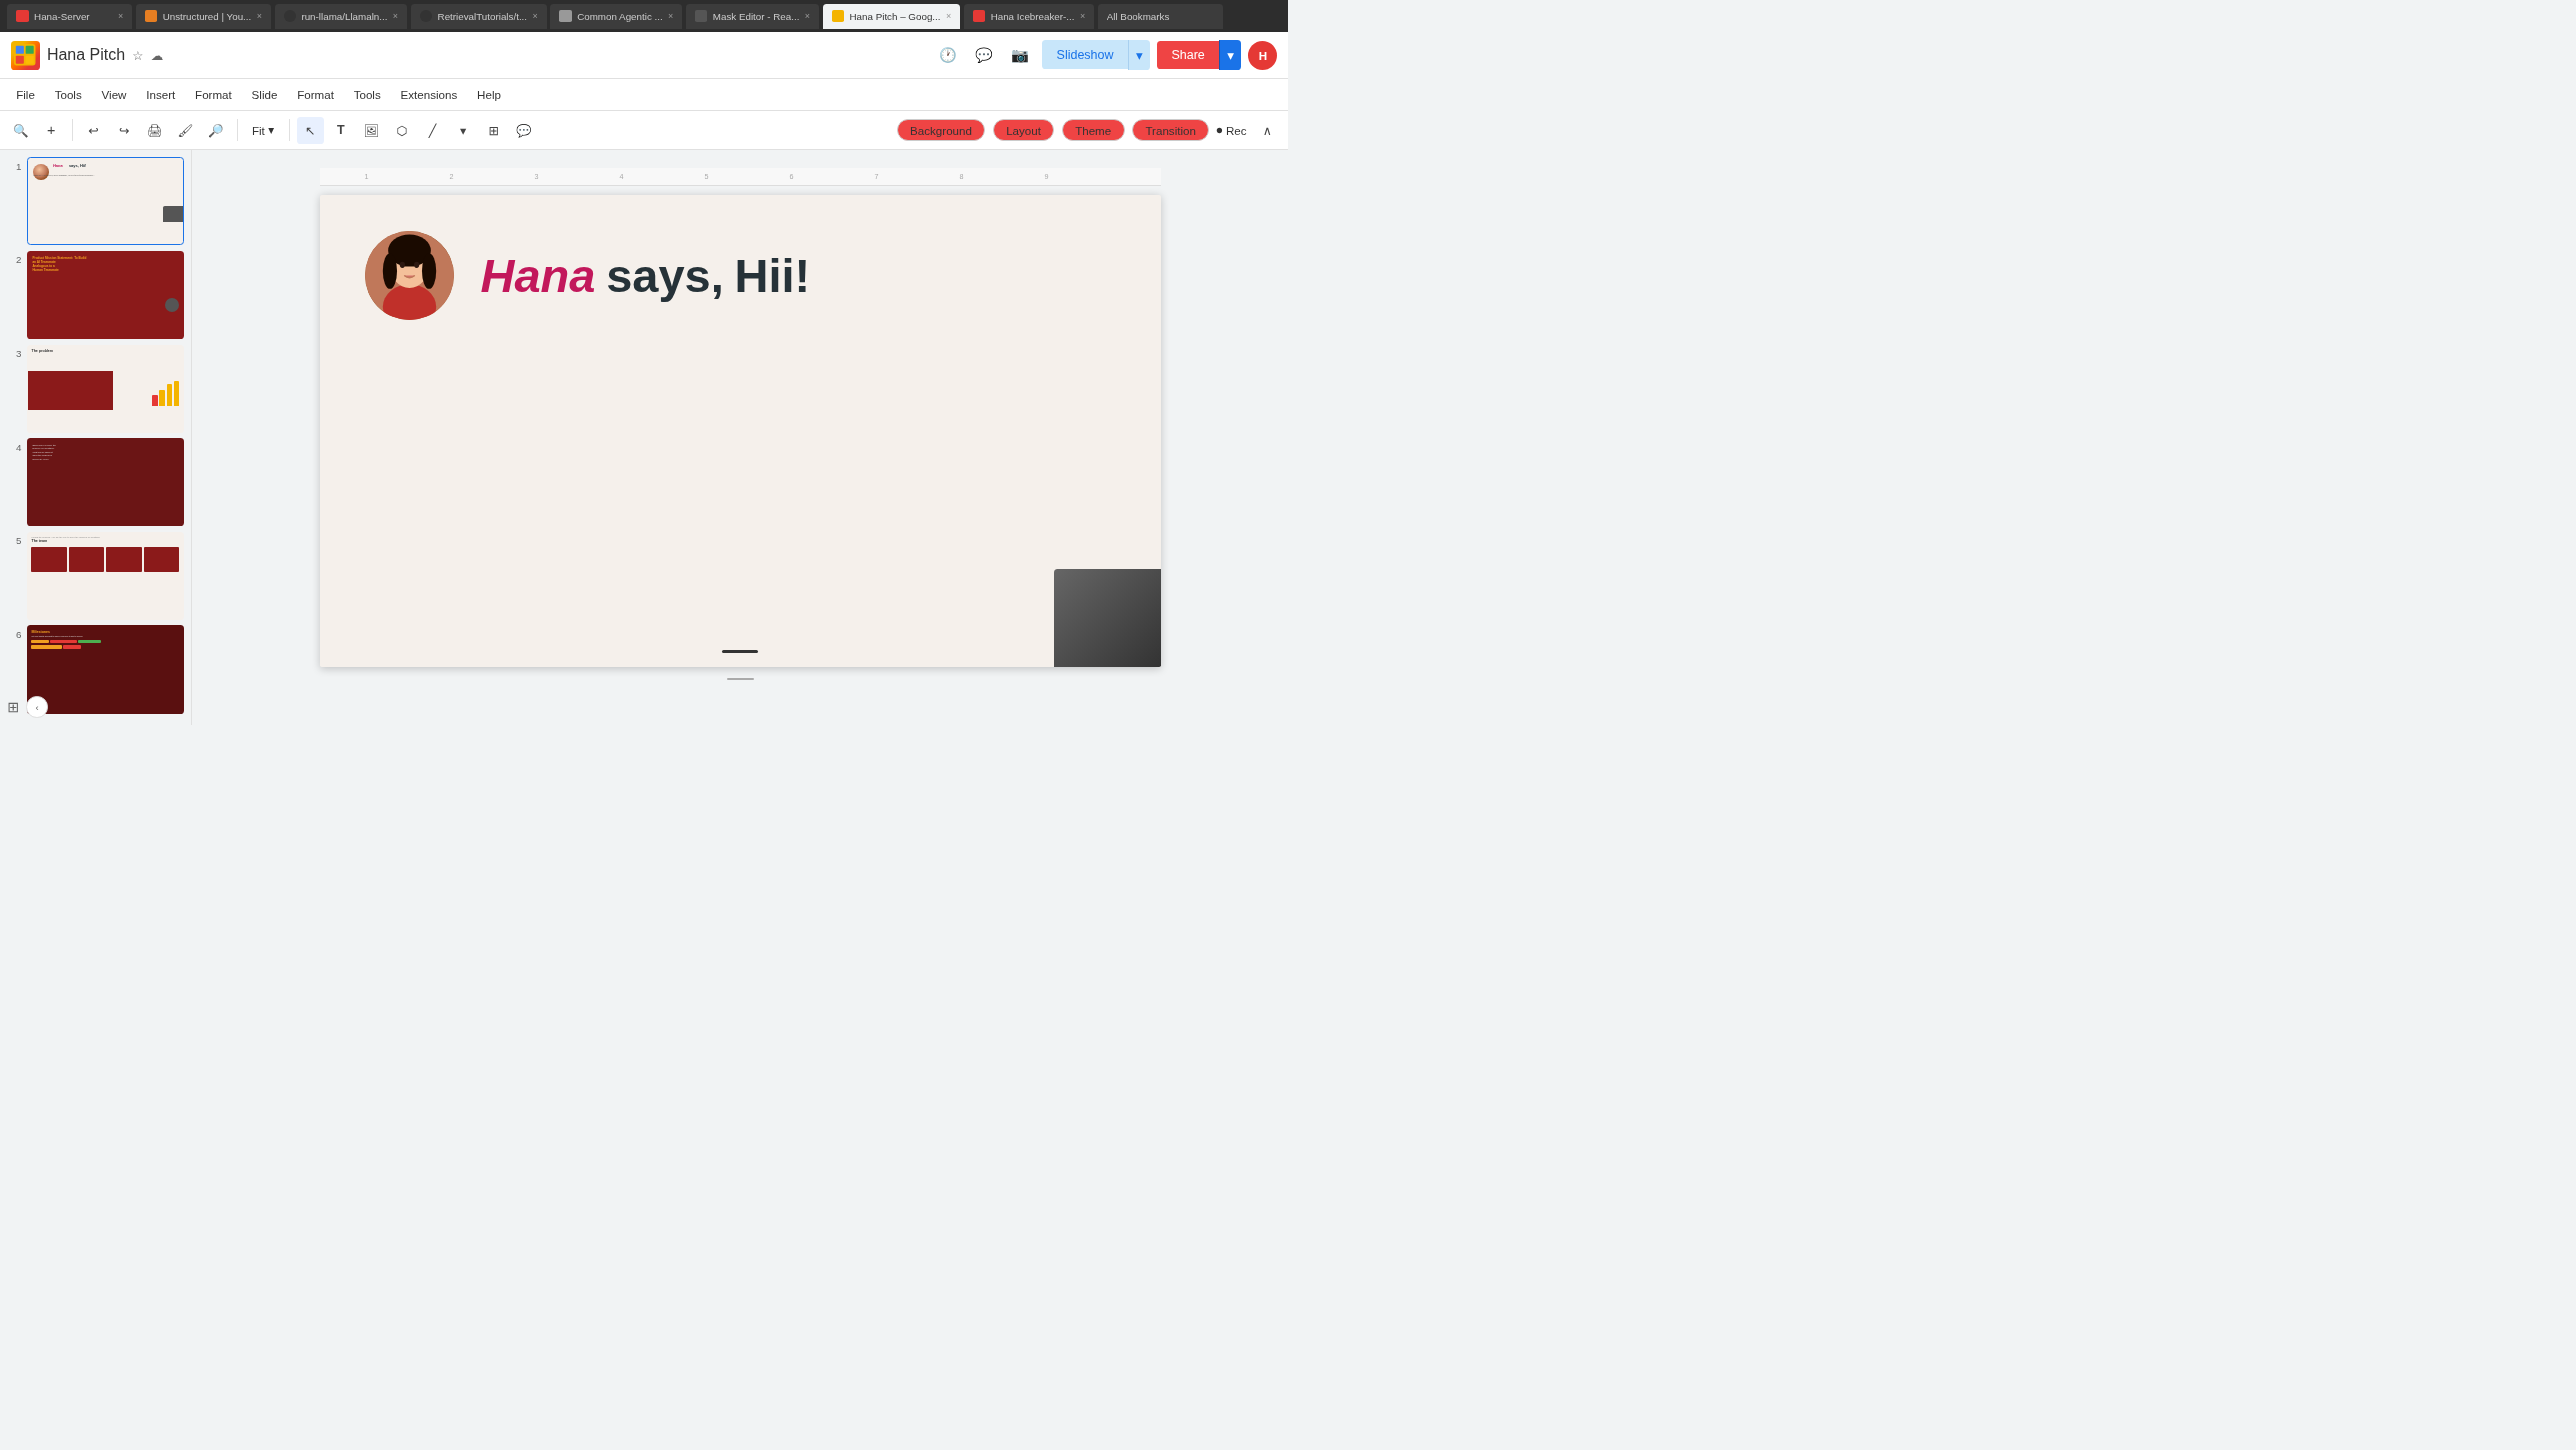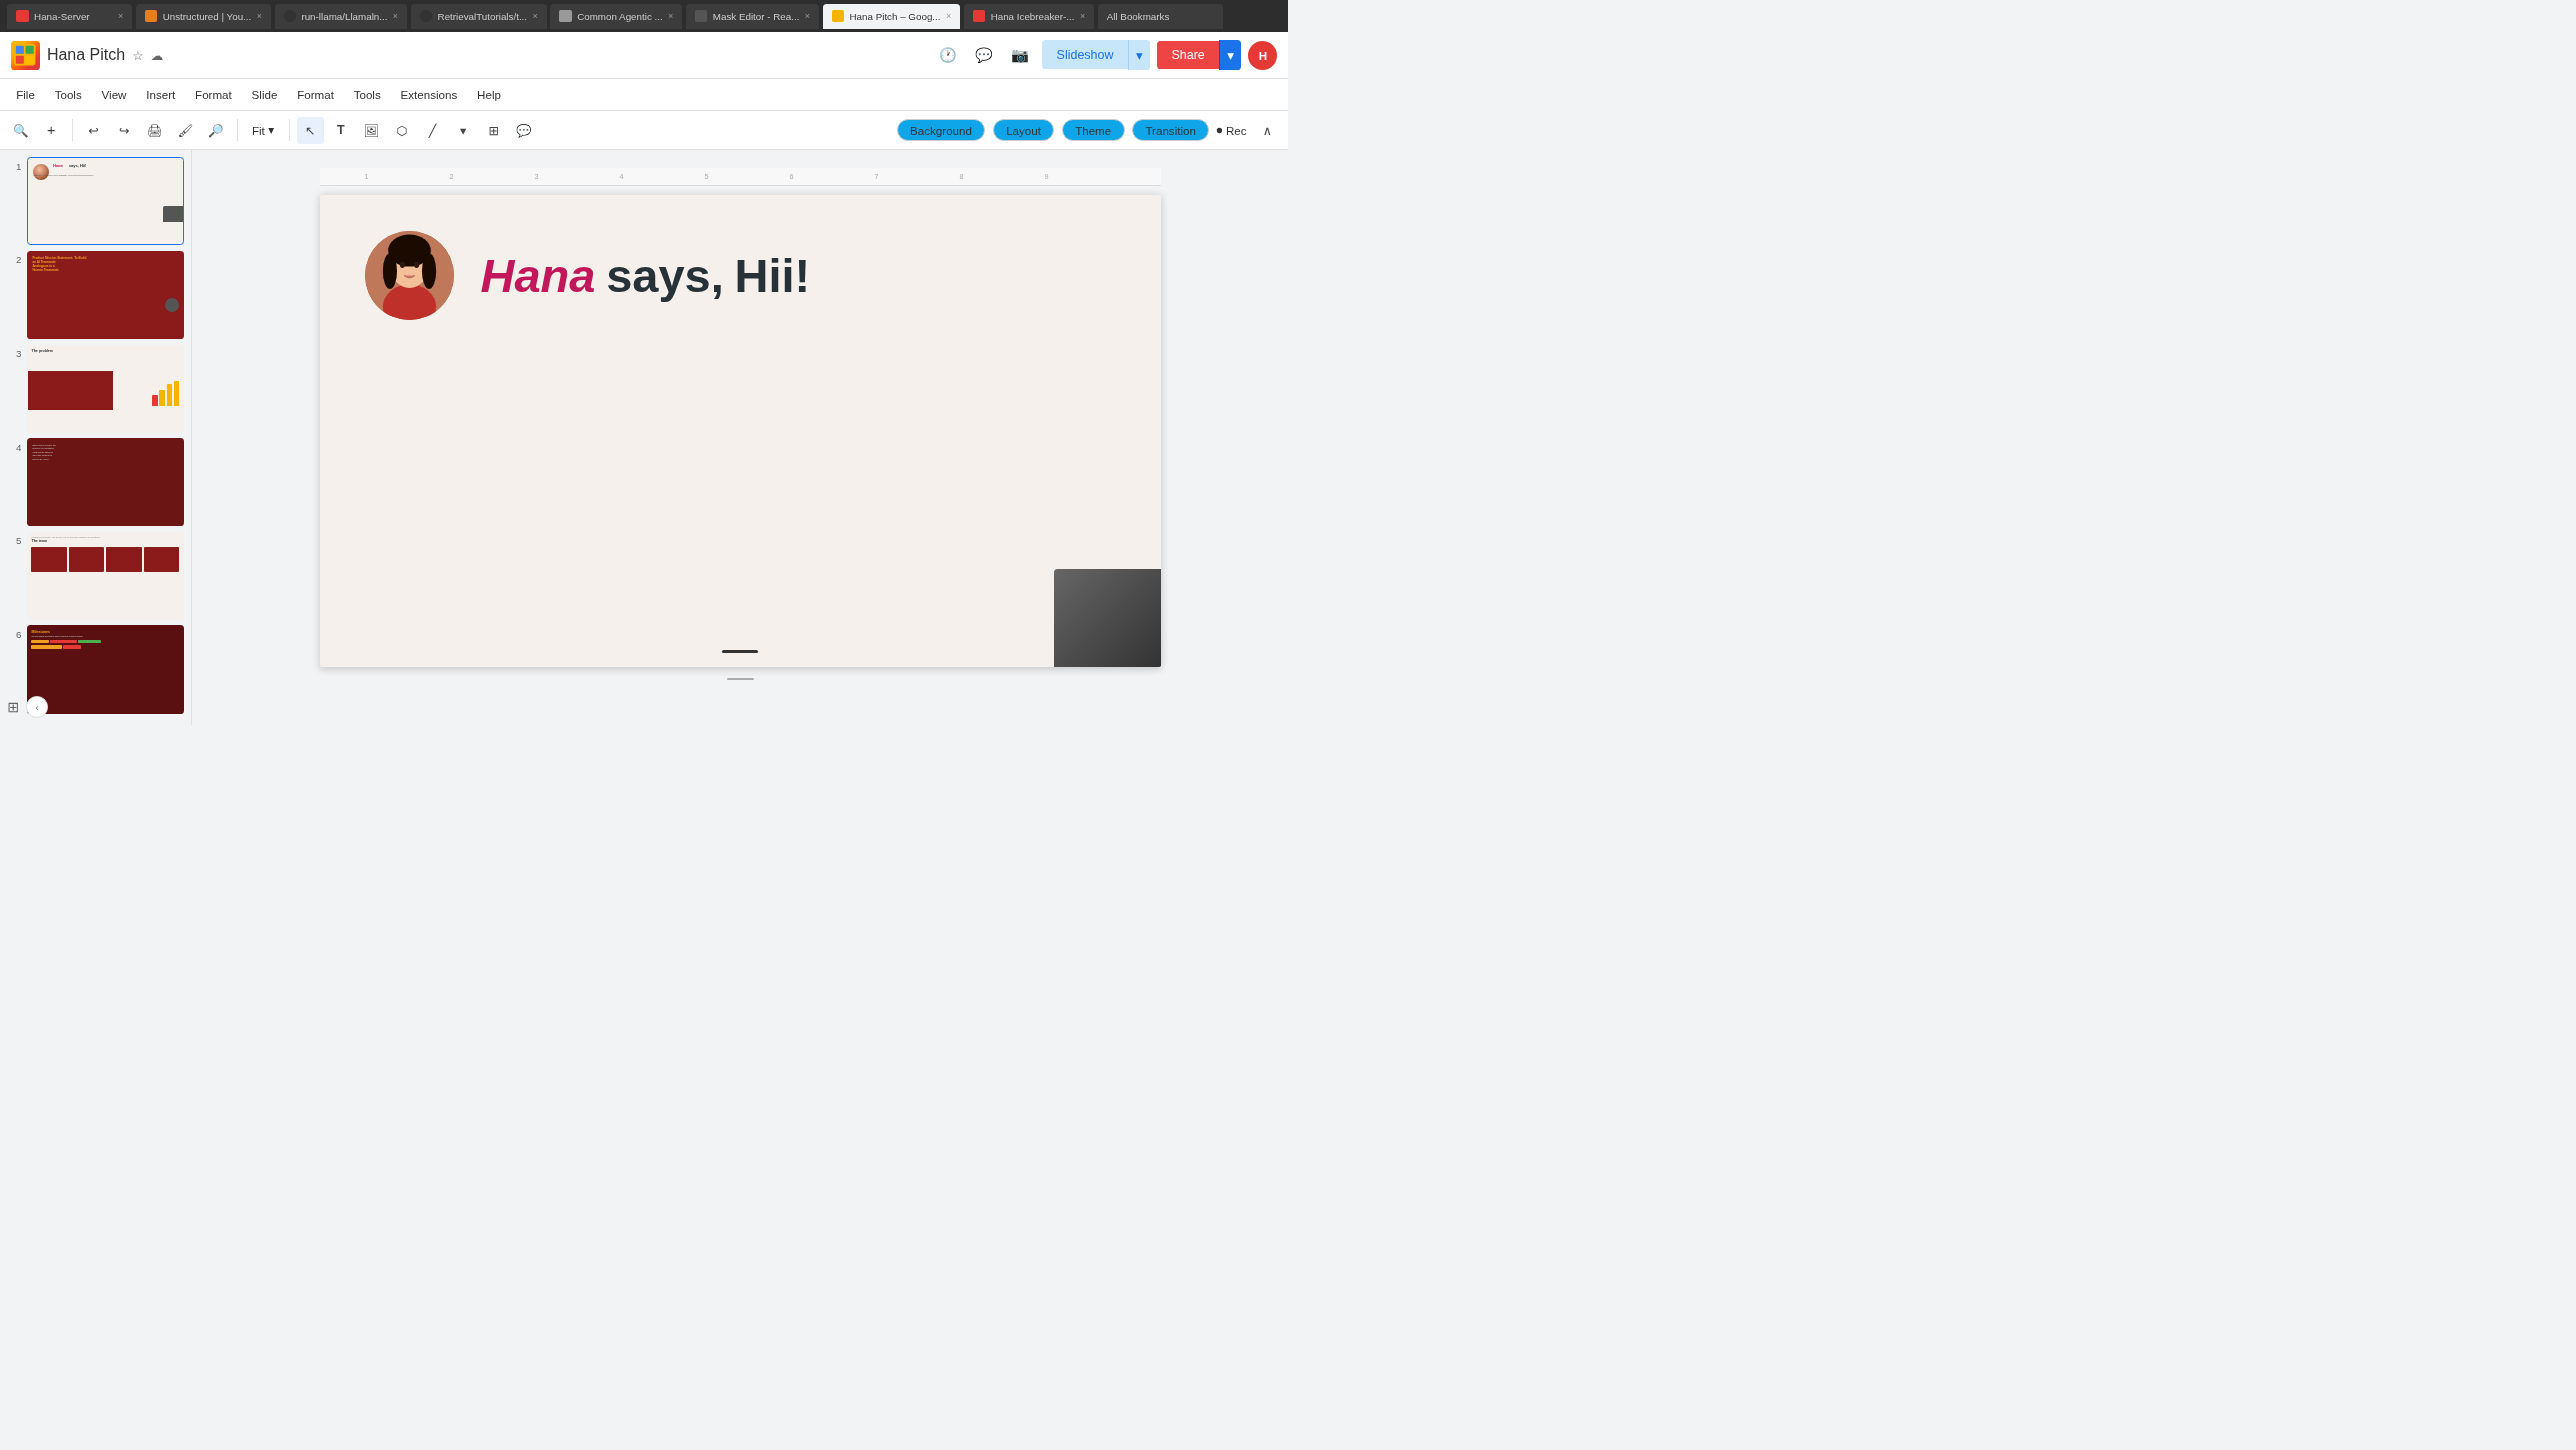--- a/index.html
+++ b/index.html
@@ -172,21 +172,21 @@
       gap: 3.6px;
     }
     .toolbar-right {
       margin-left: auto;
       display: flex;
       align-items: center;
       gap: 7.2px;
     }
     .toolbar-bg-btn {
       border: 0.9px solid #ccc;
-      background: #0ea5e9;
+      background: #ef4444;
       border-radius: 18px;
       padding: 3.6px 12.5px;
       cursor: pointer;
       font-size: 11.6px;
       color: #333;
     }
 
     
     .main-area {
       display: flex;

